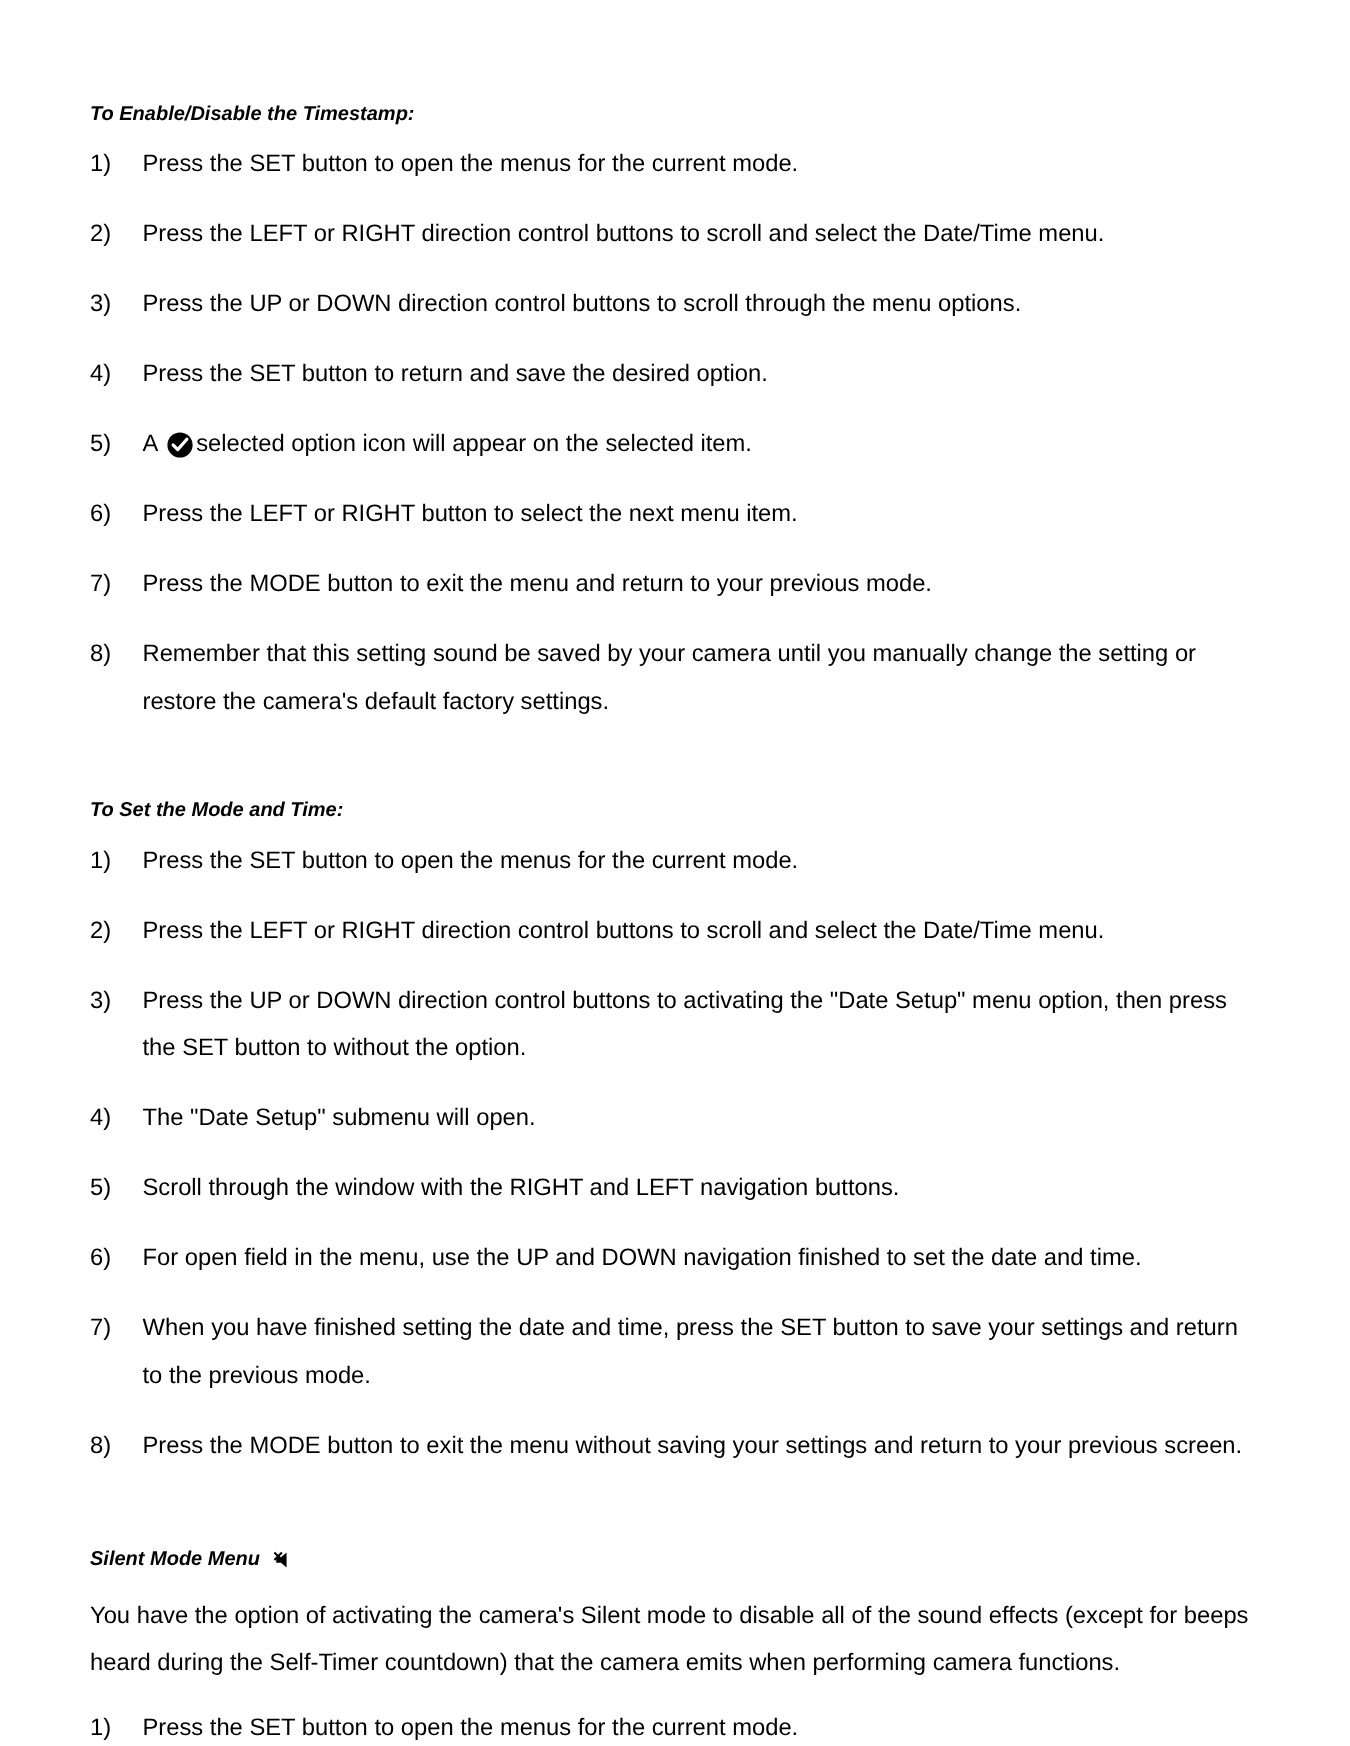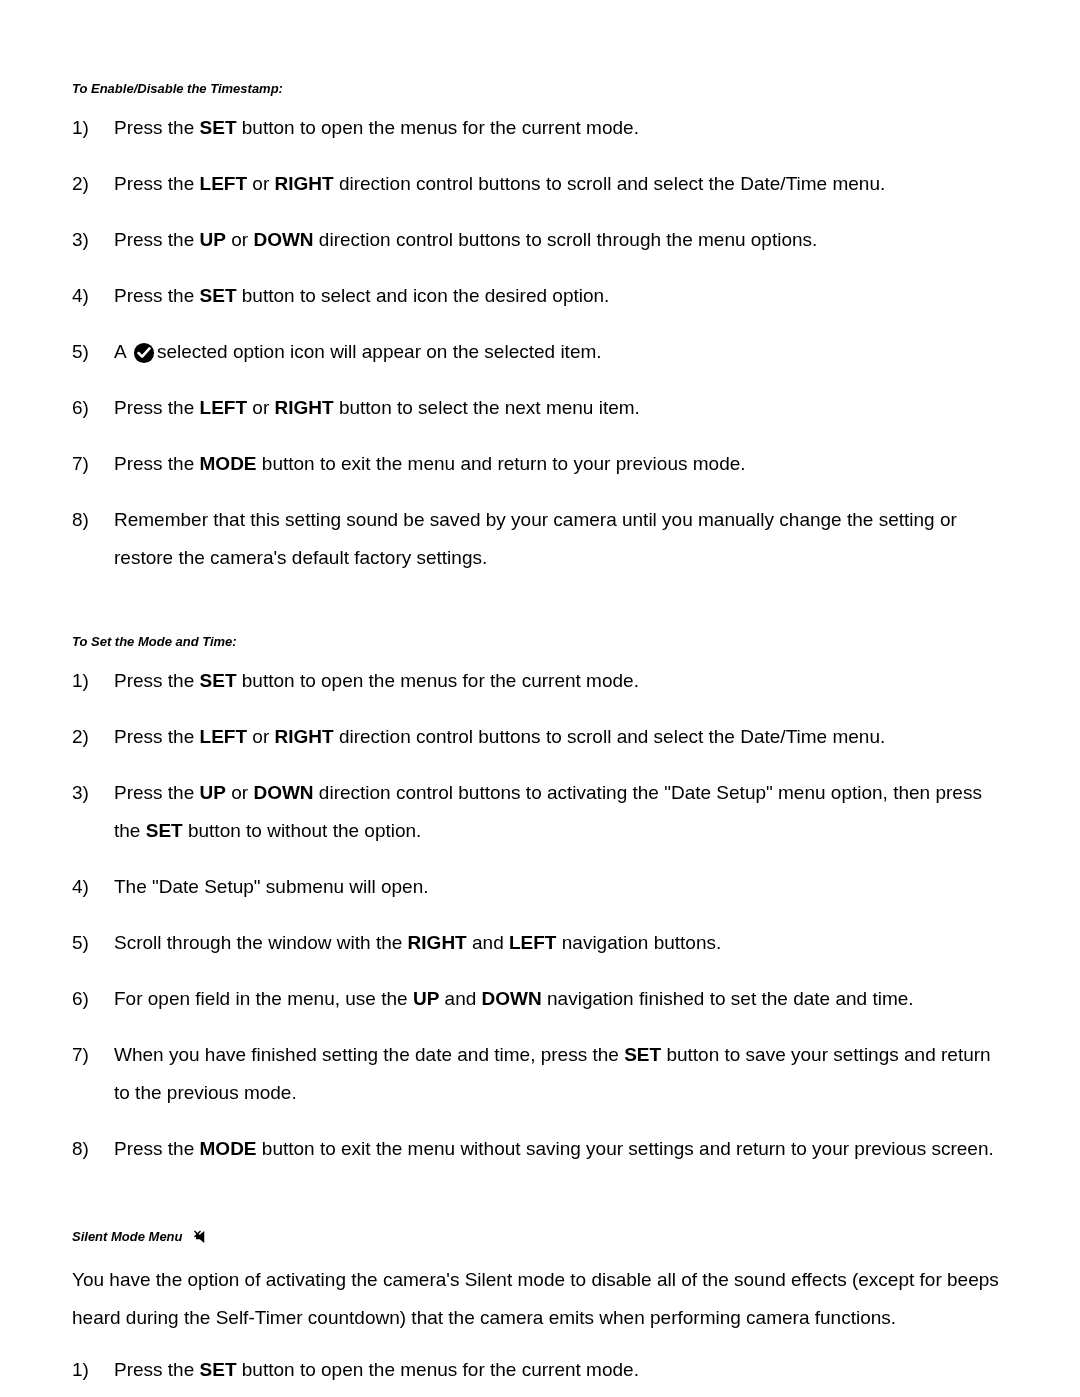--- a/index.html
+++ b/index.html
@@ -9,21 +9,21 @@
     background: #fff;
     margin: 0;
     padding: 80px 72px 40px 72px;
     width: 1080px;
     box-sizing: border-box;
     line-height: 1.45;
   }
   .section-title {
     font-weight: bold;
     font-style: italic;
-    font-size: 13px;
+    font-size: 16px;
     margin-top: 0;
     margin-bottom: 10px;
   }
   ol.steps {
     list-style: none;
     padding: 0;
     margin: 0 0 56px 0;
     counter-reset: step;
   }
   ol.steps > li {
@@ -32,21 +32,21 @@
     padding-left: 42px;
     margin-bottom: 18px;
     line-height: 2.0;
   }
   ol.steps > li::before {
     content: counter(step) ")";
     position: absolute;
     left: 0;
     top: 0;
   }
-  .bold { font-weight: bold; }
+  .bold { font-weight: normal; }
   .para {
     margin: 0 0 14px 0;
     line-height: 2.0;
   }
   .silent-heading {
     display: flex;
     align-items: center;
     gap: 10px;
     margin-top: 60px;
     margin-bottom: 14px;
@@ -68,21 +68,21 @@
   svg { display: block; }
 </style>
 </head>
 <body>
 
 <div class="section-title">To Enable/Disable the Timestamp:</div>
 <ol class="steps">
   <li><span>Press the </span><span class="bold">SET</span><span> button to open the menus for the current mode.</span></li>
   <li><span>Press the </span><span class="bold">LEFT</span><span> or </span><span class="bold">RIGHT</span><span> direction control buttons to scroll and select the Date/Time menu.</span></li>
   <li><span>Press the </span><span class="bold">UP</span><span> or </span><span class="bold">DOWN</span><span> direction control buttons to scroll through the menu options.</span></li>
-  <li><span>Press the </span><span class="bold">SET</span><span> button to select and icon the desired option.</span></li>
+  <li><span>Press the </span><span class="bold">SET</span><span> button to return and save the desired option.</span></li>
   <li><span>A </span><span class="check-icon">
         <svg viewBox="0 0 24 24" width="22" height="22">
           <circle cx="12" cy="12" r="11" fill="#000"></circle>
           <path d="M6 12 L10 16 L18 7" stroke="#fff" stroke-width="2.8" fill="none" stroke-linecap="round" stroke-linejoin="round"></path>
         </svg>
       </span><span>selected option icon will appear on the selected item.</span></li>
   <li><span>Press the </span><span class="bold">LEFT</span><span> or </span><span class="bold">RIGHT</span><span> button to select the next menu item.</span></li>
   <li><span>Press the </span><span class="bold">MODE</span><span> button to exit the menu and return to your previous mode.</span></li>
   <li><span>Remember that this setting sound be saved by your camera until you manually change the setting or restore the camera's default factory settings.</span></li>
 </ol>

